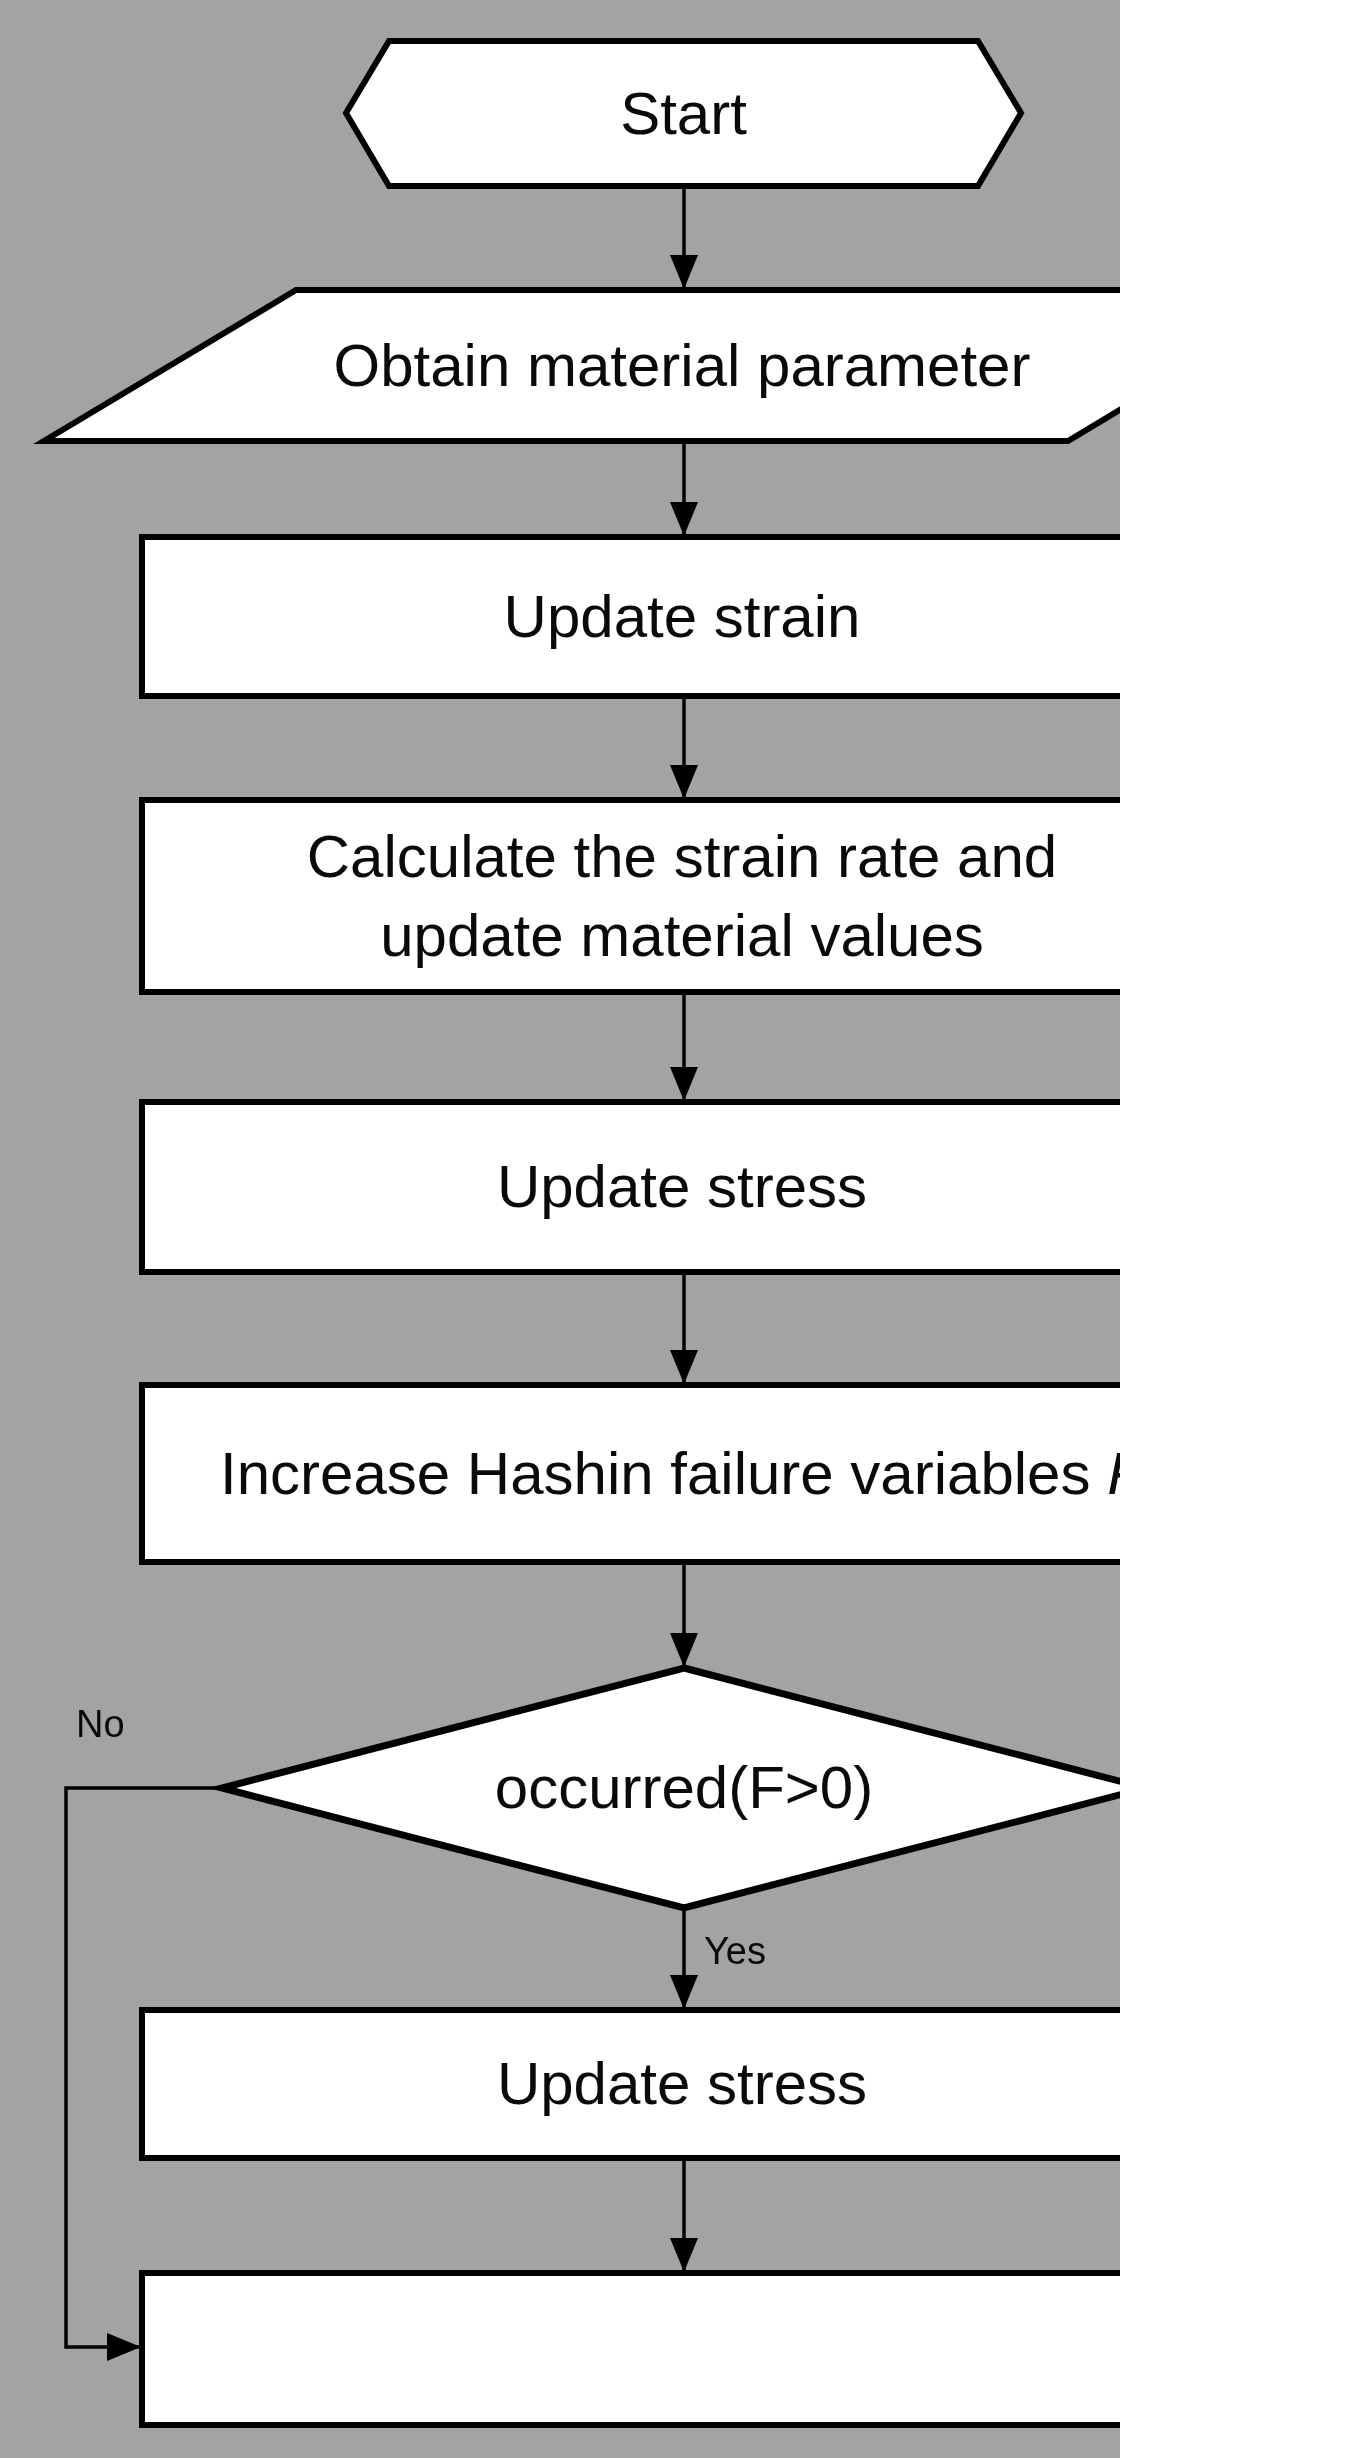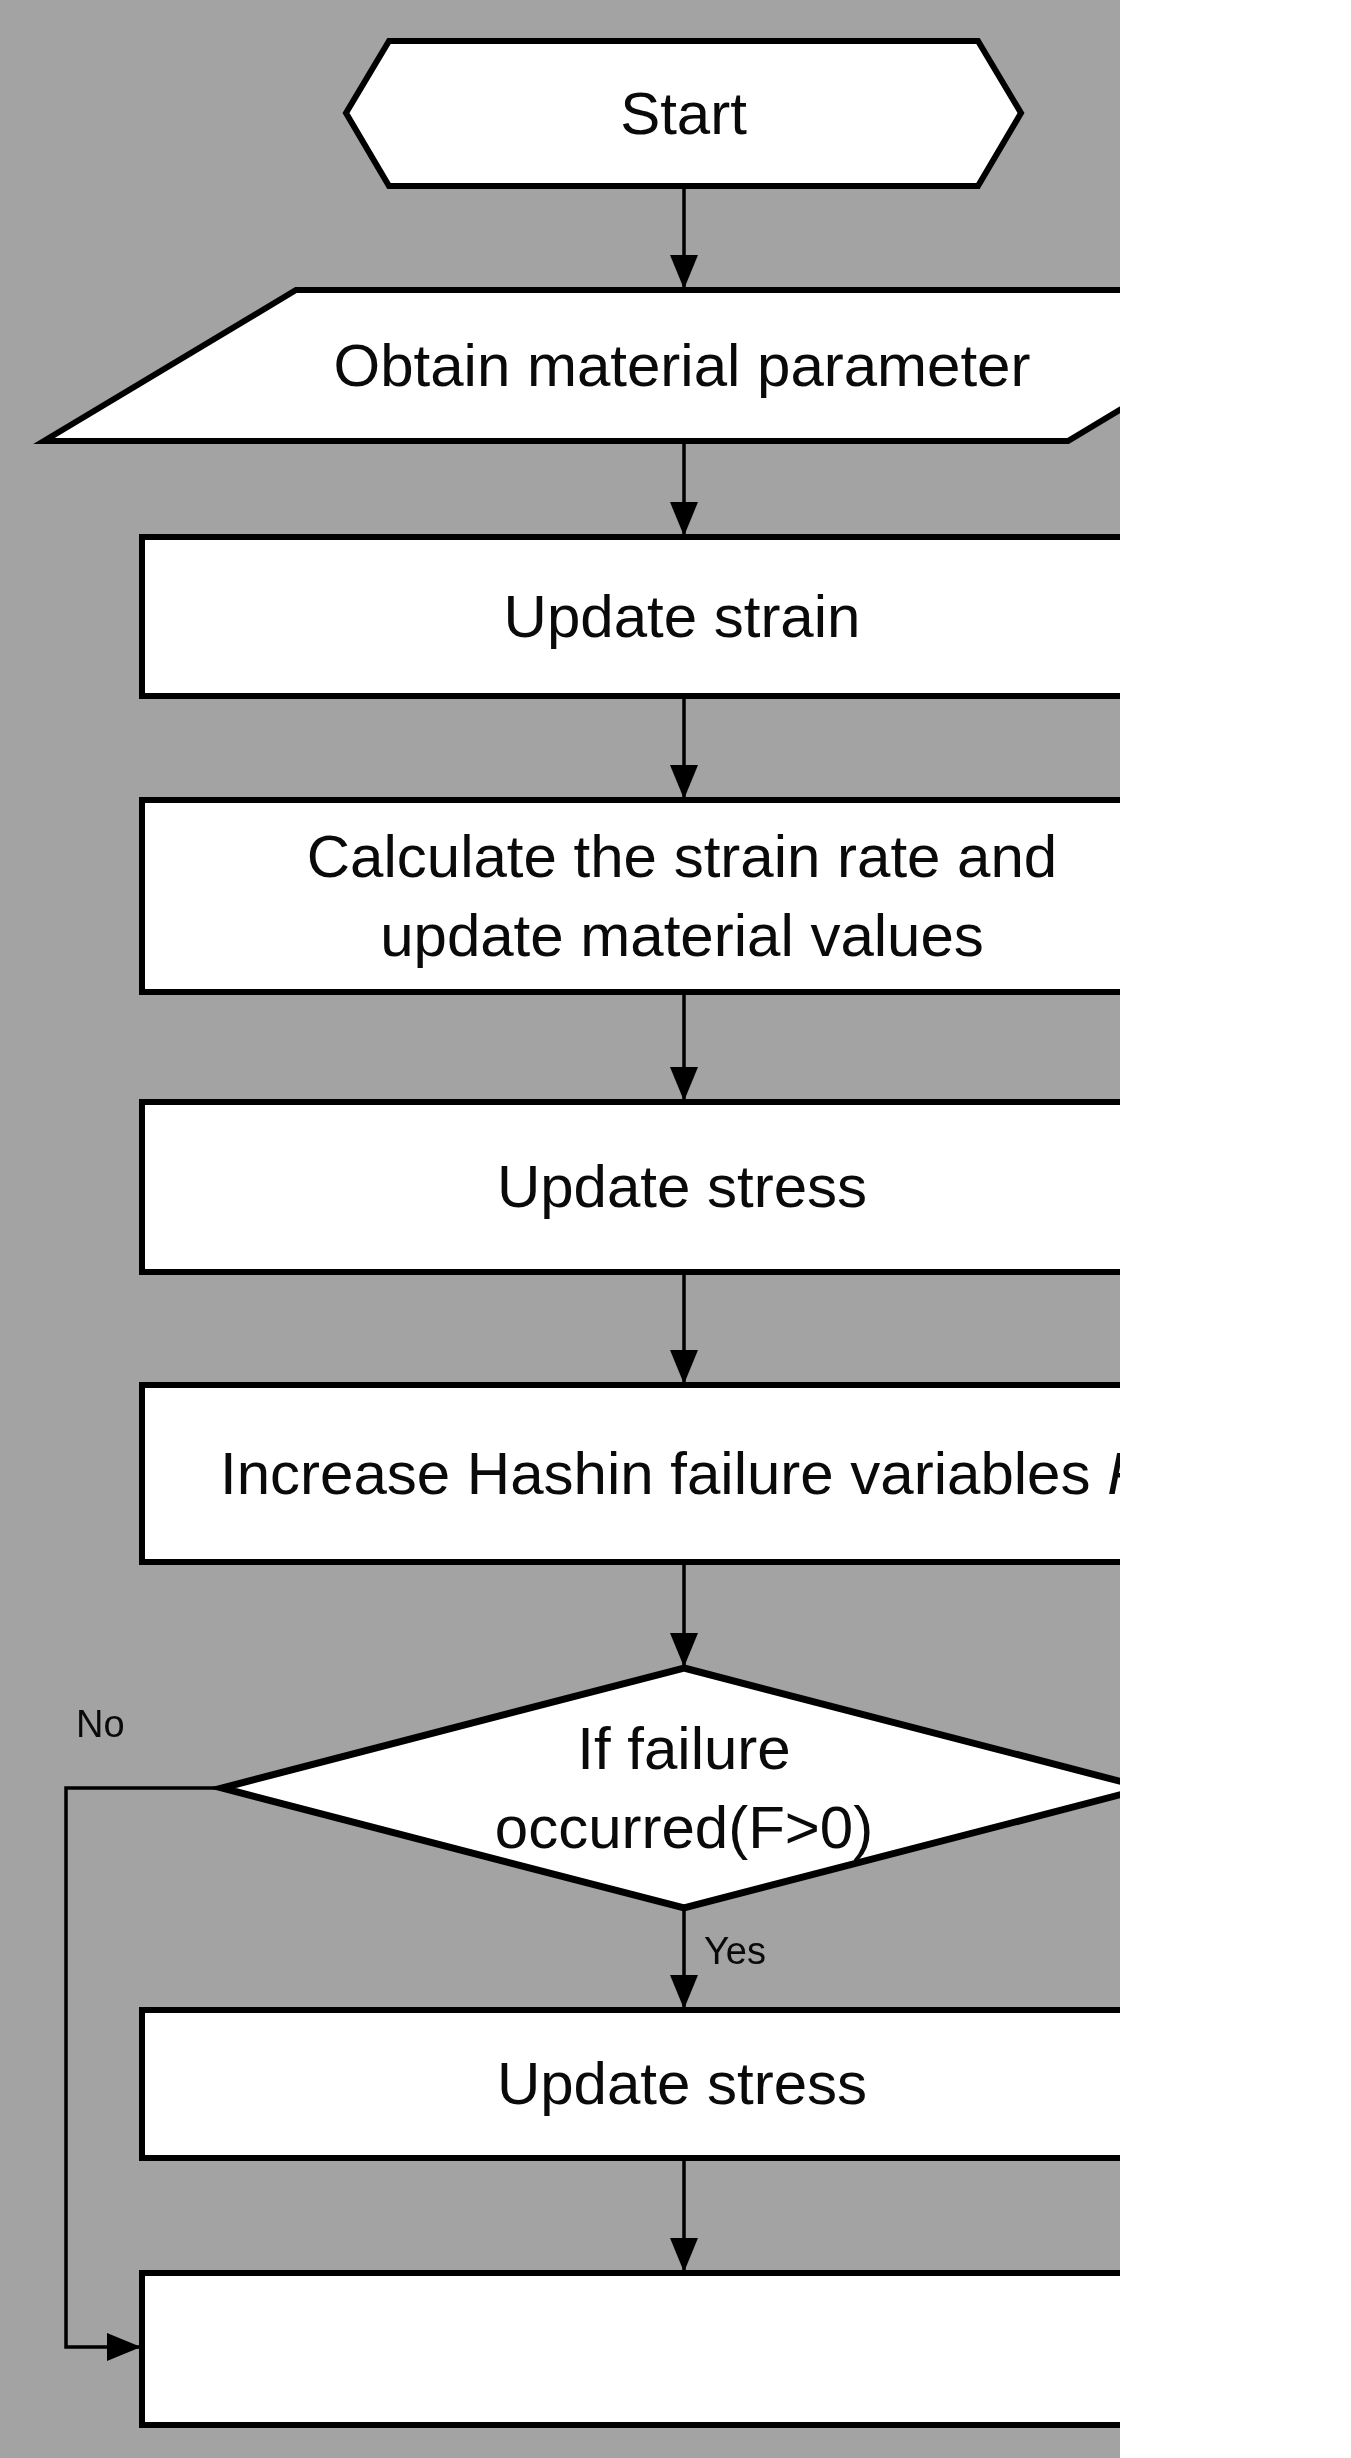--- a/index.html
+++ b/index.html
@@ -119,21 +119,20 @@
     <div>Update stress</div>
   </div>
 
   <div class="node-label" style="left:142px; top:1385px; width:1080px; height:177px;">
     <div>
       <span>Increase Hashin failure variables</span><span class="italic-var">F</span>
     </div>
   </div>
 
   <div class="node-label" style="left:222px; top:1668px; width:924px; height:240px;">
-    <div>If failure</div>
     <div>occurred(F&gt;0)</div>
   </div>
 
   <div class="edge-label" style="left:704px; top:1932px;">Yes</div>
 
   <div class="edge-label" style="left:76px; top:1705px;">No</div>
 
   <div class="node-label" style="left:142px; top:2010px; width:1080px; height:148px;">
     <div>Update stress</div>
   </div>

